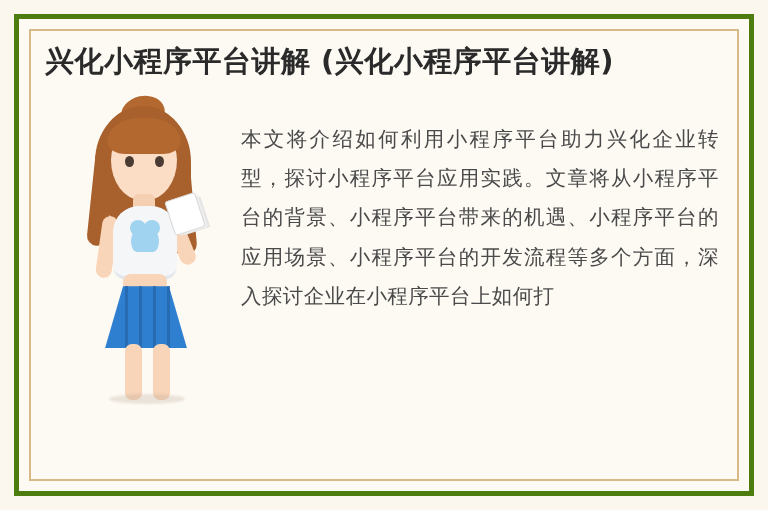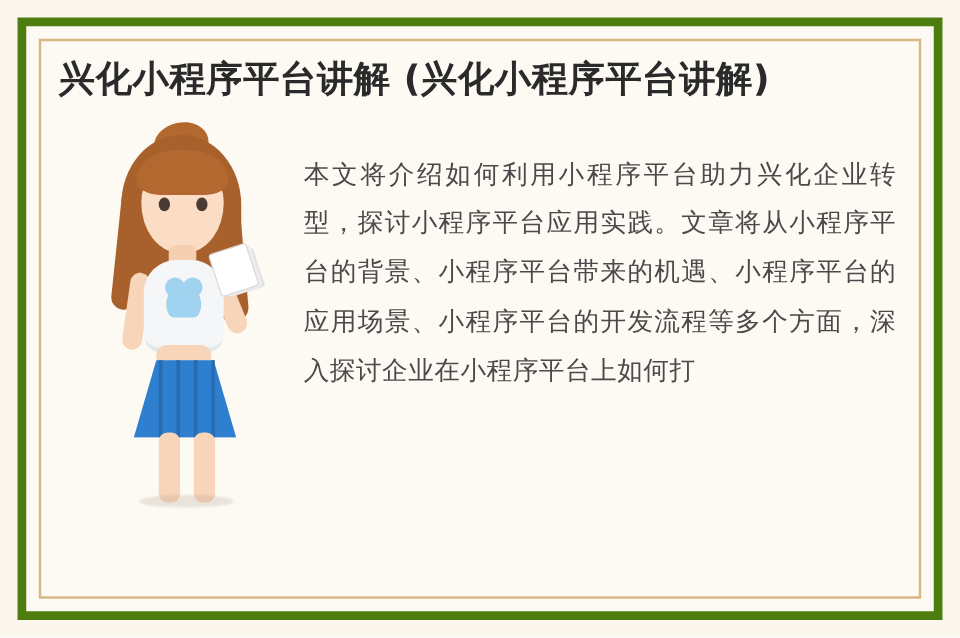--- a/index.html
+++ b/index.html
@@ -20,21 +20,21 @@
     background: #fbf7ef;
     box-sizing: border-box;
   }
   
   .frame-outer {
     position: absolute;
     left: 14px;
     top: 14px;
     right: 14px;
     bottom: 14px;
-    border: 7px solid #4d7c0f;
+    border: 5px solid #4d7c0f;
     background: #fdfaf4;
     box-sizing: border-box;
   }
   .frame-inner {
     position: absolute;
     left: 10px;
     top: 10px;
     right: 10px;
     bottom: 10px;
     border: 2px solid #d8b887;
@@ -68,21 +68,21 @@
     position: relative;
     width: 150px;
     height: 300px;
     flex: 0 0 150px;
     margin-left: 24px;
   }
   .article-text {
     flex: 1 1 auto;
     margin-left: 22px;
     margin-right: 4px;
-    font-family: Liberation Serif, serif;
+    font-family: Liberation Sans, sans-serif;
     font-size: 20.5px;
     line-height: 1.92;
     color: #4a4a4a;
     letter-spacing: 0.4px;
     text-align: justify;
     max-height: 290px;
     overflow: hidden;
   }
 
   

